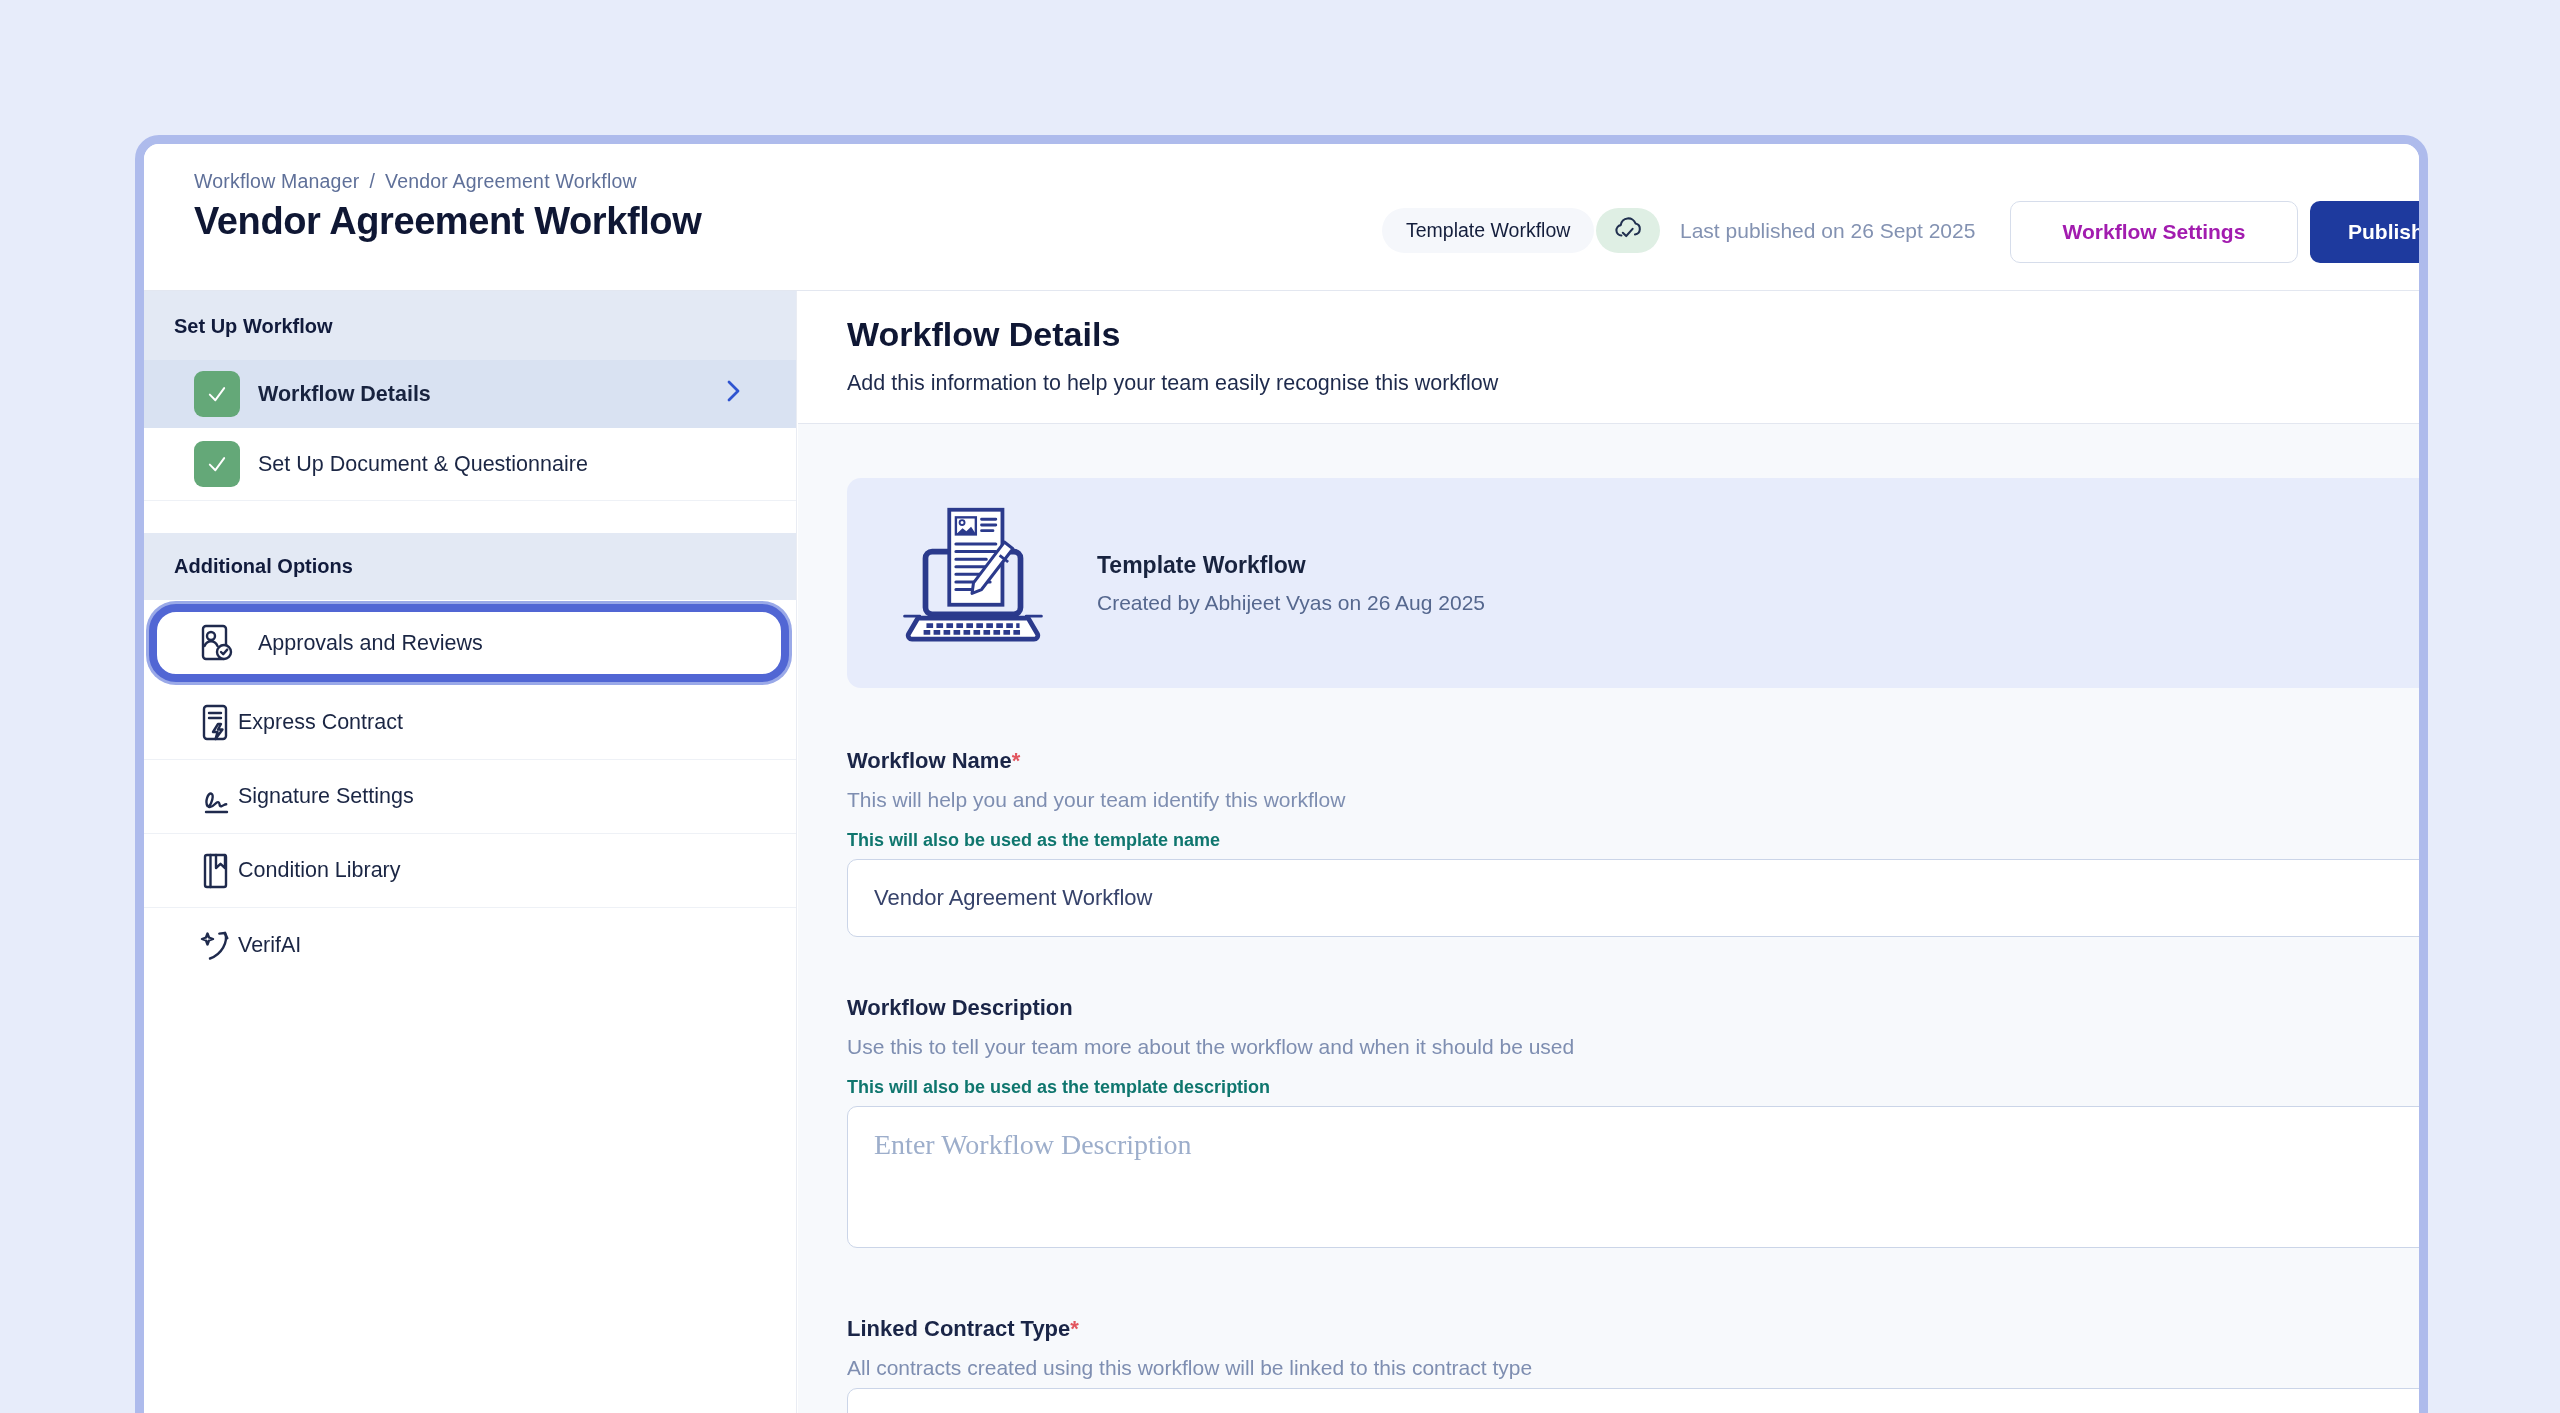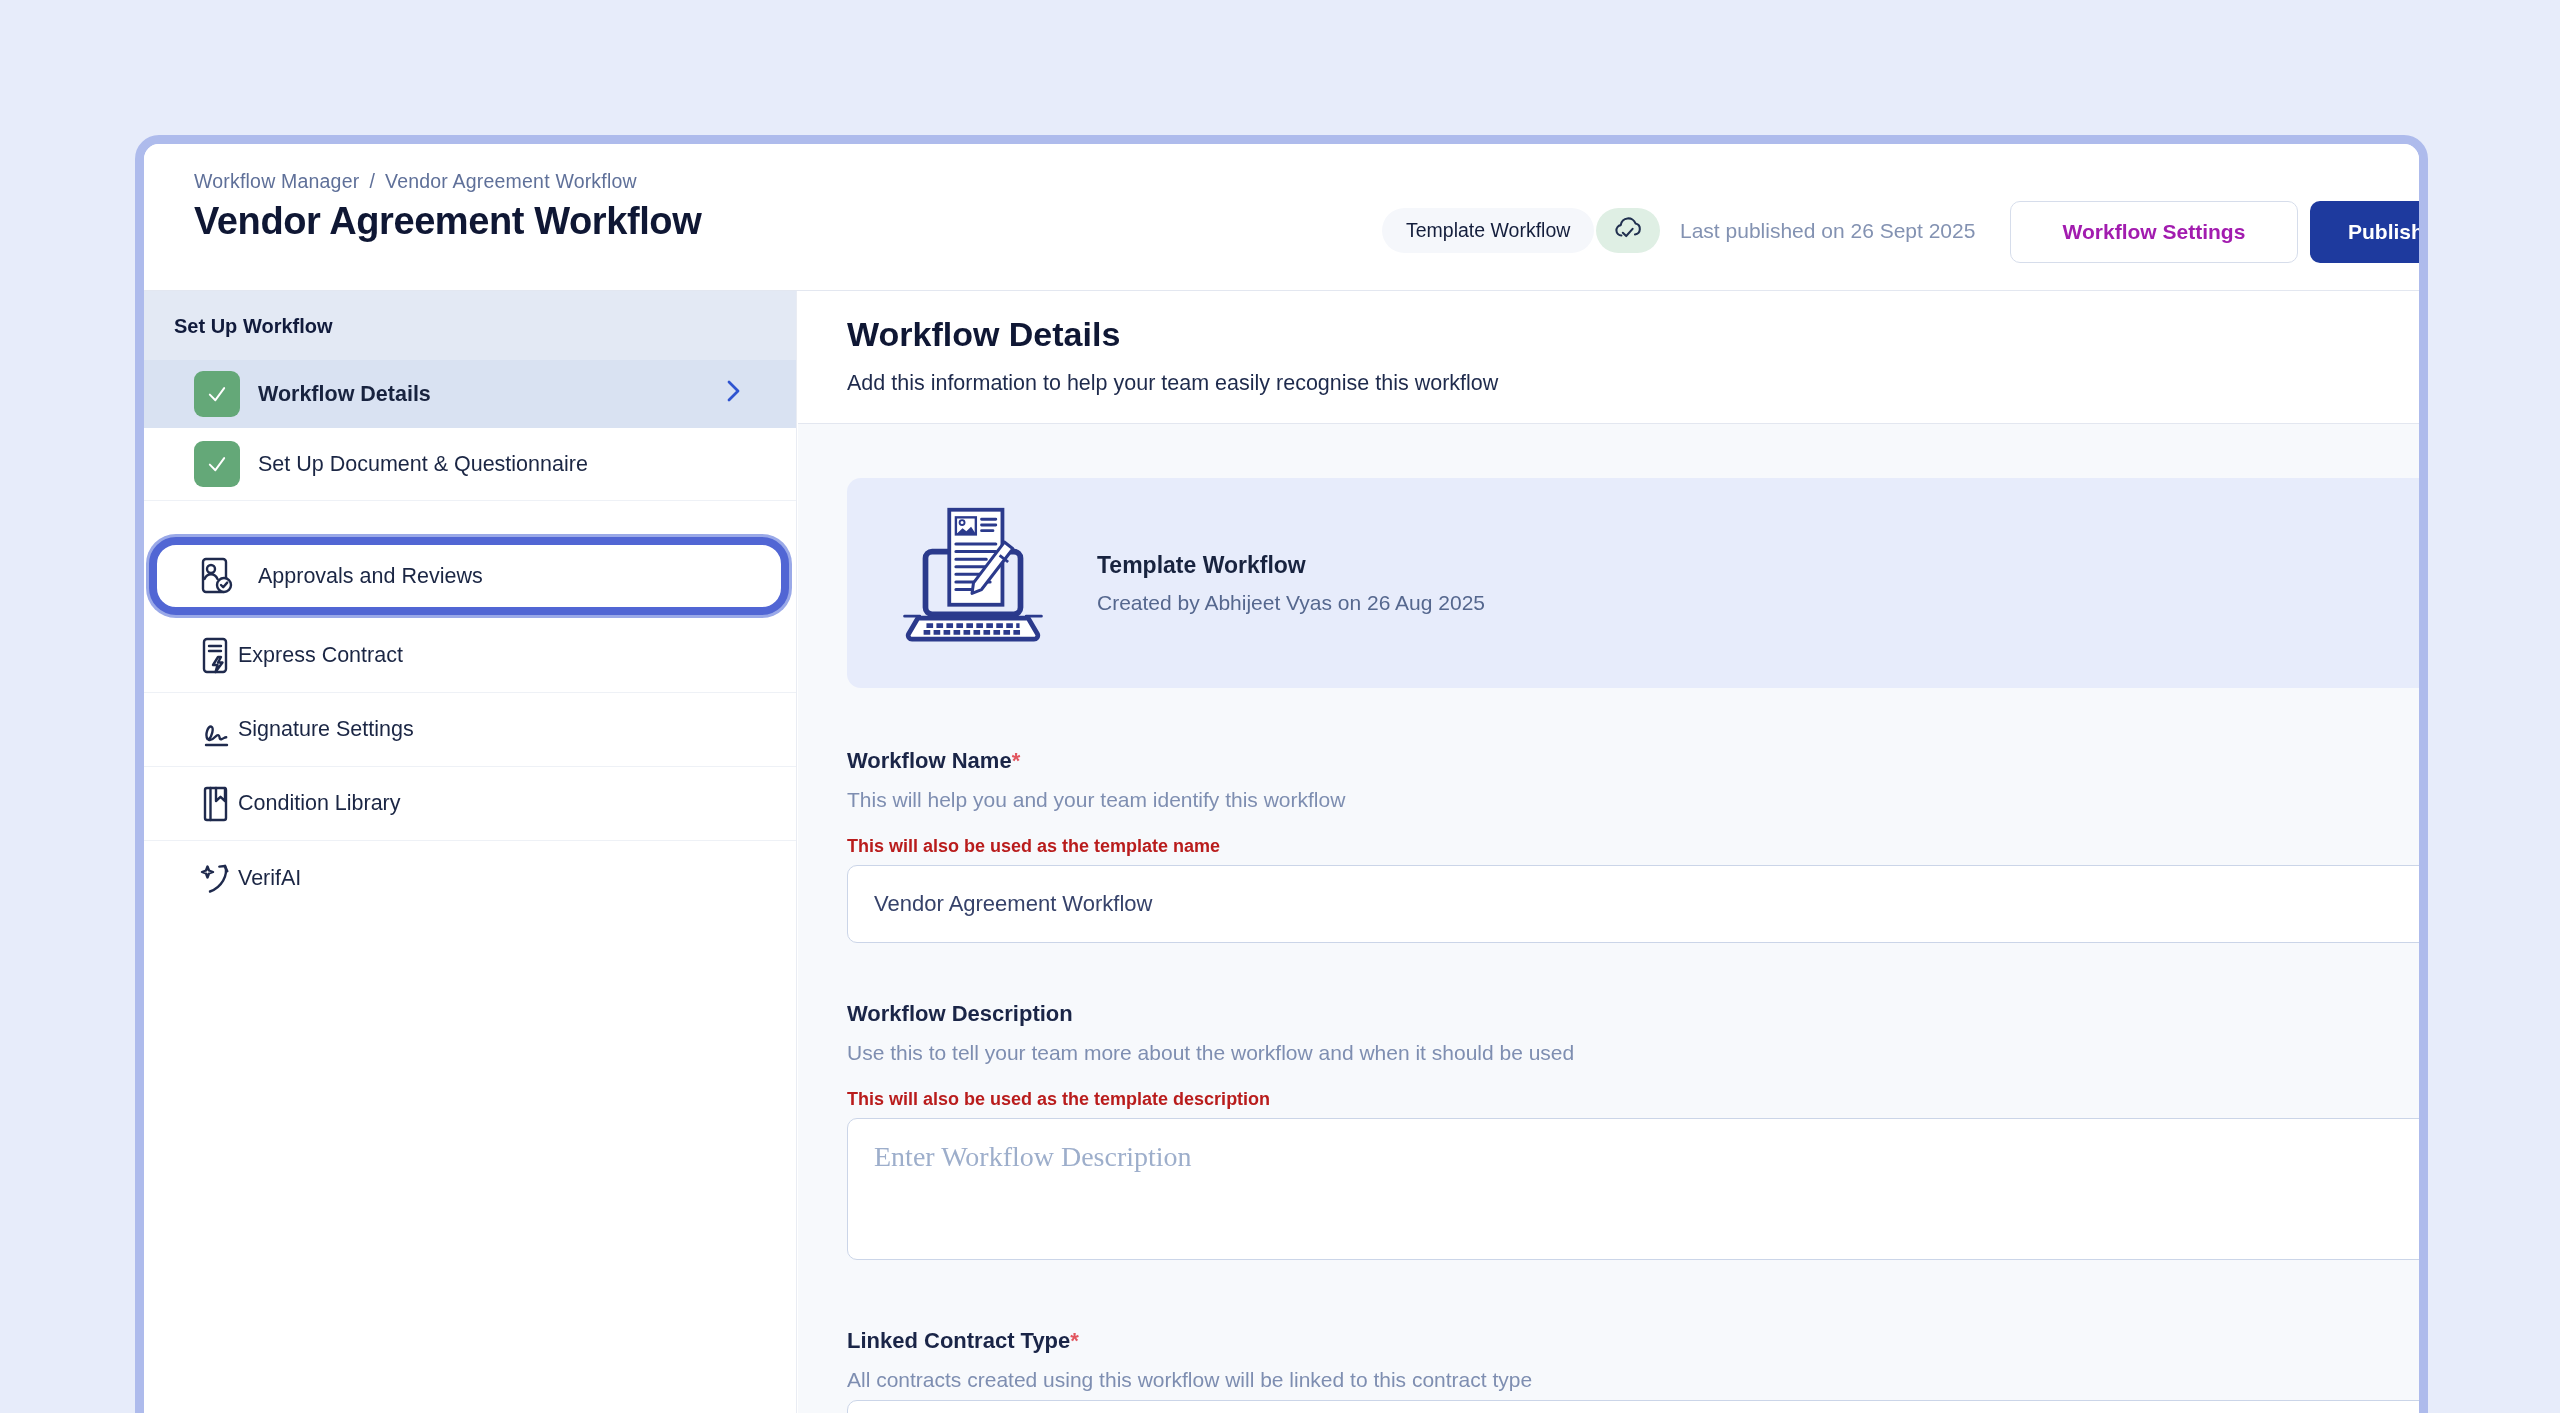--- a/index.html
+++ b/index.html
@@ -117,21 +117,21 @@
   .main-body { padding:54px 0 0 49px; }
   .infobox {
     width:1622px; height:210px; background:#E7ECFB; border-radius:14px;
     display:flex; align-items:center; padding-left:50px; gap:48px;
   }
   .infobox-title { font-size:23px; font-weight:600; color:#18233F; margin-bottom:12px; }
   .infobox-sub { font-size:21px; color:#55678E; }
   .field-label { font-size:22px; font-weight:700; color:#1A2547; }
   .req { color:#E2555E; font-weight:700; }
   .field-helper { margin-top:14px; font-size:21px; color:#7E8EB1; }
-  .field-note { margin-top:24px; font-size:18px; font-weight:600; color:#b91c1c; }
+  .field-note { margin-top:18px; font-size:18px; font-weight:600; color:#0f766e; }
   .text-input {
     margin-top:8px; width:1622px; height:78px;
     border:1px solid #CBD5E8; border-radius:10px; background:#fff;
     font-family:inherit; font-size:22px; color:#36426A; padding-left:26px;
     outline:none; display:block;
   }
   .text-area {
     margin-top:8px; width:1622px; height:142px;
     border:1px solid #CBD5E8; border-radius:10px; background:#fff;
     font-family:Liberation Serif, serif; font-size:28px; color:#36426A; padding:22px 26px;
@@ -192,20 +192,21 @@
       <span class="checkbox">
         <svg width="30" height="30" viewBox="0 0 46 46" fill="none" stroke="#fff" stroke-width="3" stroke-linecap="round" stroke-linejoin="round">
           <path d="M12 24l8.5 8.5L34 14"></path>
         </svg>
       </span>
       <span>Set Up Document &amp; Questionnaire</span>
     </div>
 
     <div class="spacer"></div>
 
+    <div class="section-head sh2">Additional Options</div>
 
     <div class="hl-wrap">
       <div class="hl-ring">
         <span class="sideicon">
           <svg width="44" height="44" viewBox="0 0 44 44" fill="none" stroke="currentColor" stroke-width="2.4" stroke-linecap="round" stroke-linejoin="round">
             <rect x="9" y="5" width="23" height="33" rx="3"></rect>
             <circle cx="17" cy="15" r="4"></circle>
             <path d="M10.5 25c1.5-3.5 3.8-4.8 6.5-4.8 2.8 0 5 1.3 6.5 4.8"></path>
             <circle cx="30" cy="31" r="7" fill="#fff"></circle>
             <path d="M27 31l2.2 2.2 4-4.6"></path>

